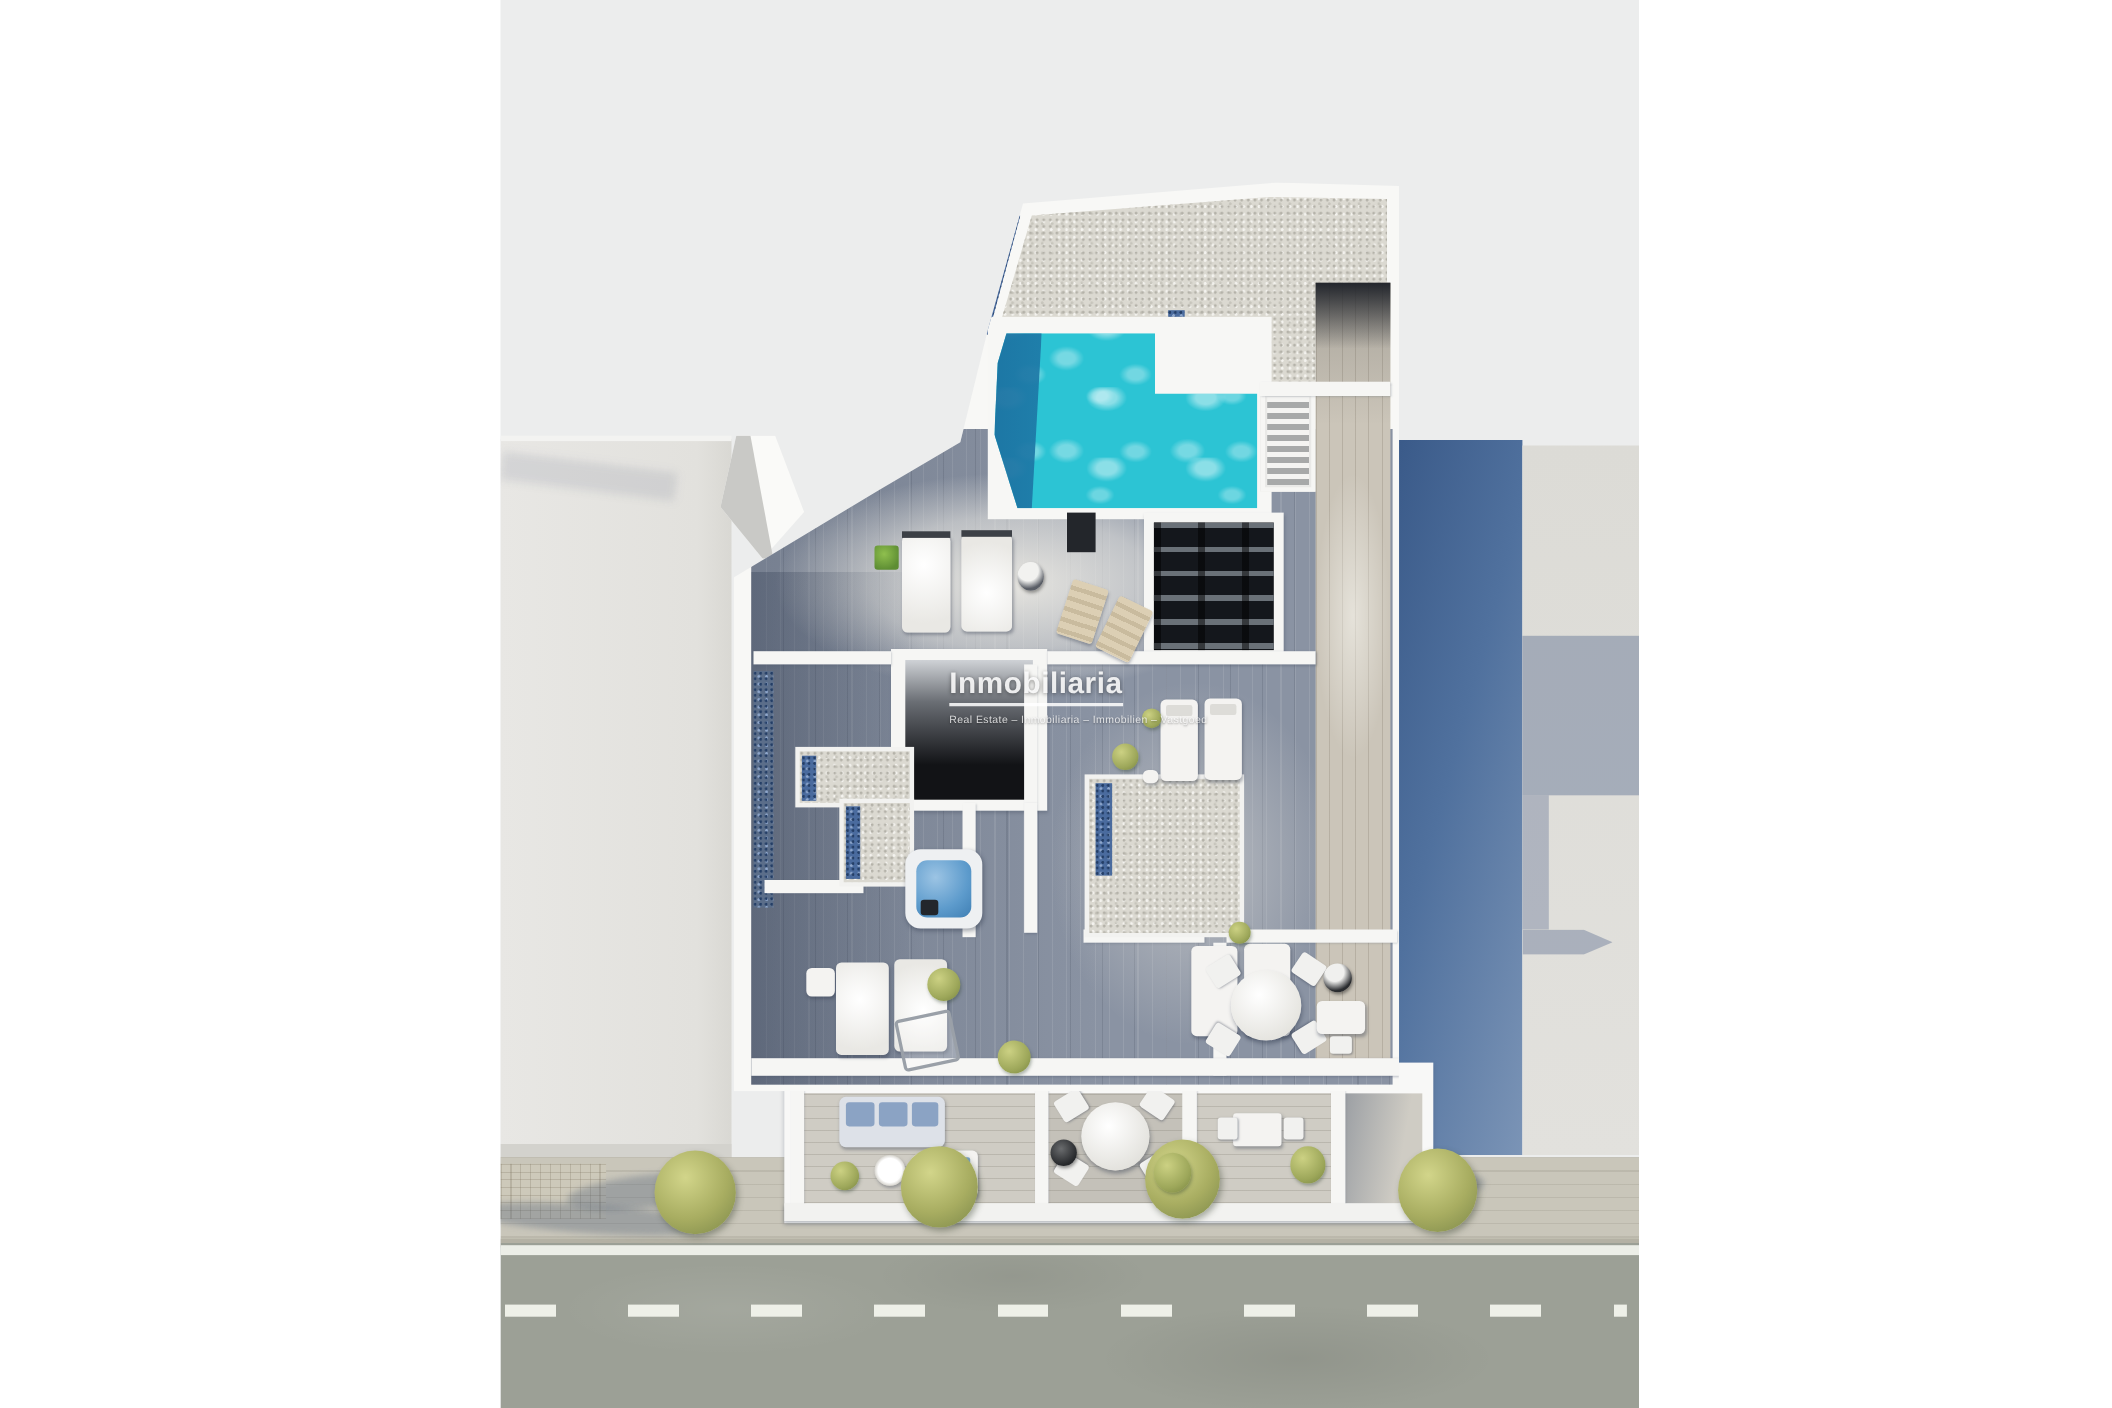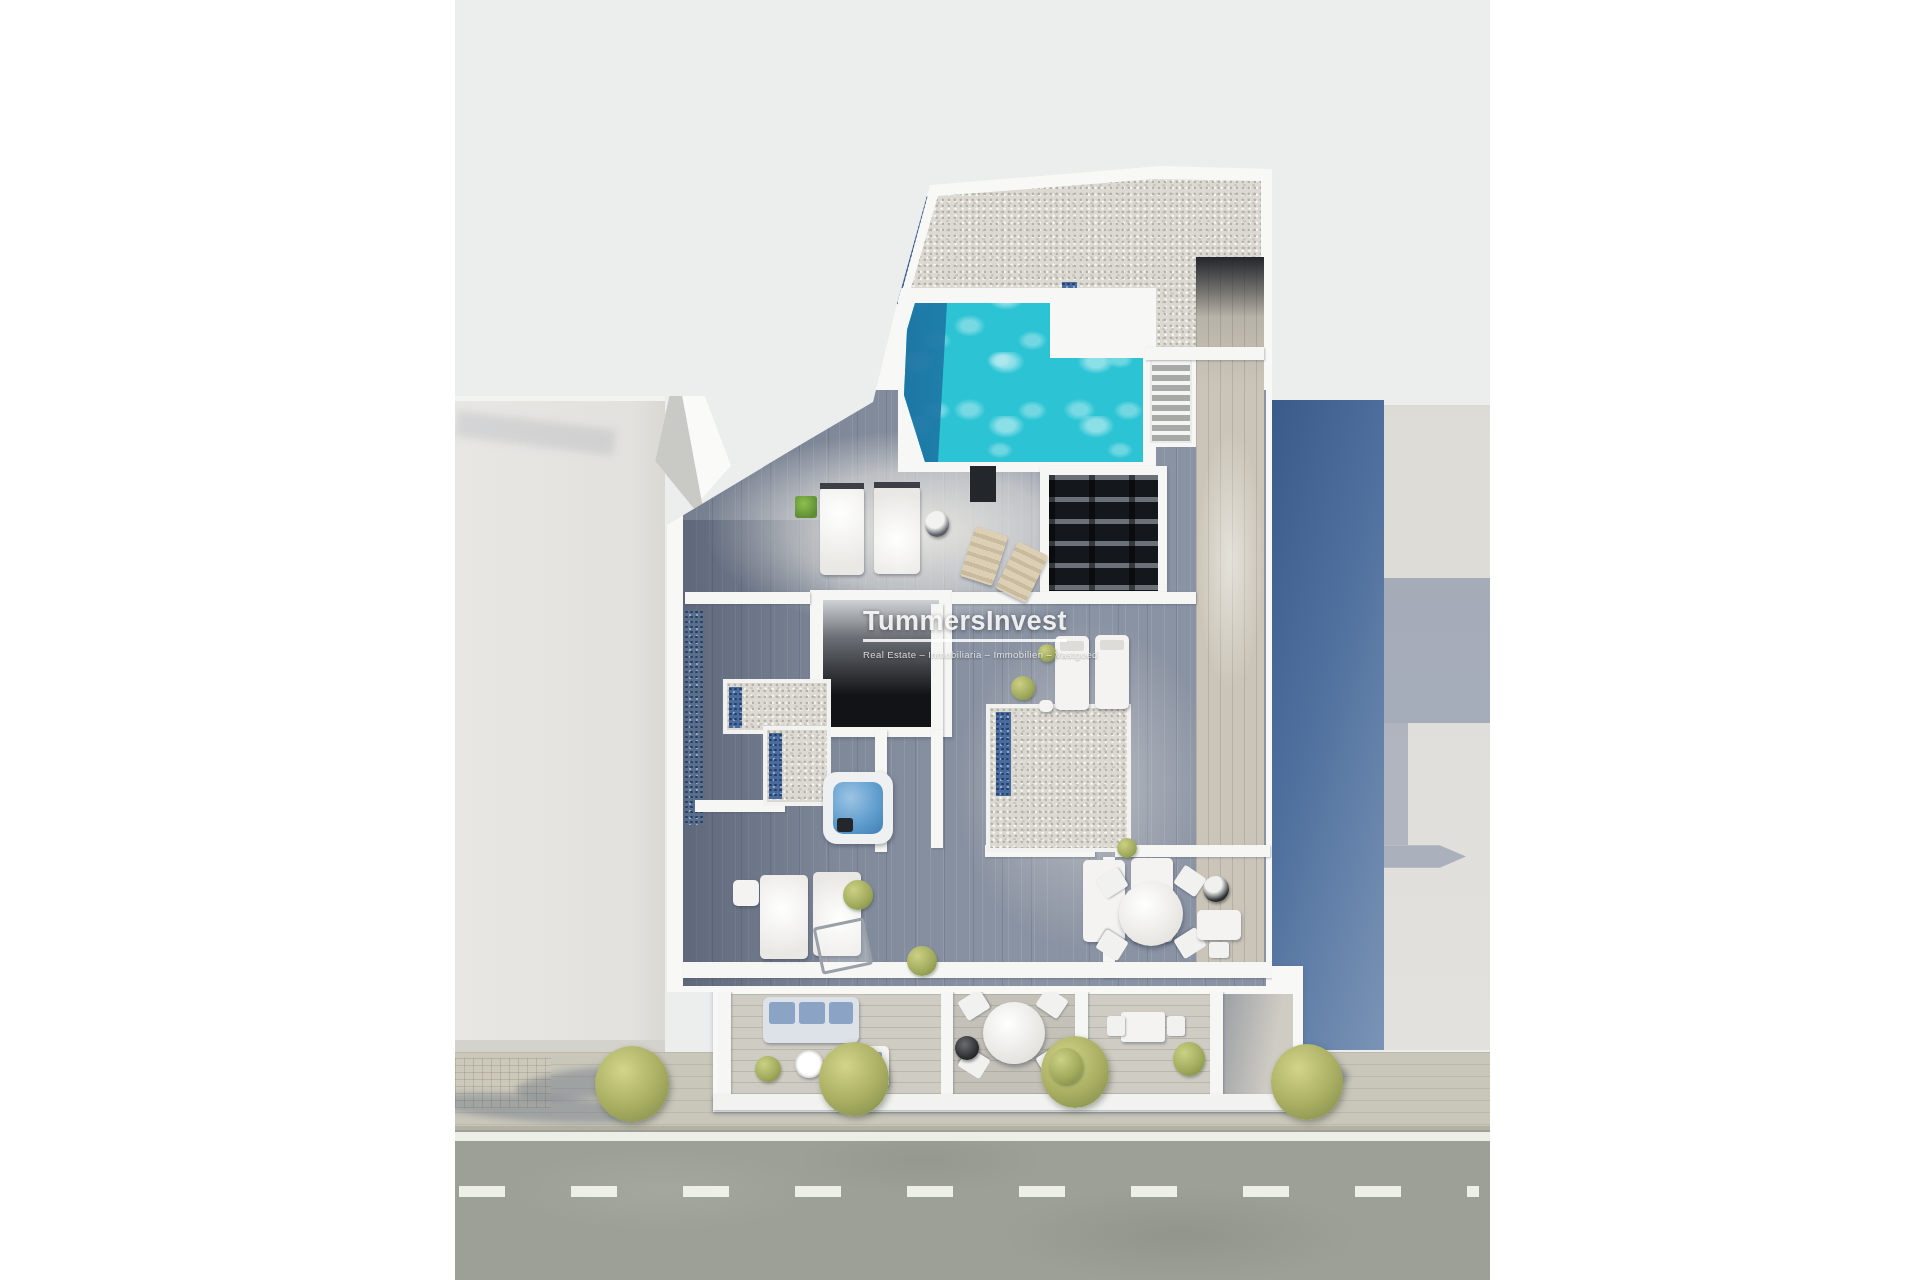--- a/index.html
+++ b/index.html
@@ -221,18 +221,18 @@
     </div>
 
     <div class="tree abs" style="left:140px;top:1046px;width:74px;height:76px;"></div>
     <div class="tree abs" style="left:364px;top:1042px;width:70px;height:74px;"></div>
     <div class="tree abs" style="left:586px;top:1036px;width:68px;height:72px;"></div>
     <div class="tree abs" style="left:816px;top:1044px;width:72px;height:76px;"></div>
     <div class="plant abs" style="left:594px;top:1048px;width:34px;height:36px;"></div>
     <div class="plant abs" style="left:718px;top:1042px;width:32px;height:34px;"></div>
 
     <div class="watermark">
-      <div class="t">TummersInvest</div>
+      <div class="t">Inmobiliaria</div>
       <div class="s">Real Estate – Inmobiliaria – Immobilien – Vastgoed</div>
     </div>
 
   </div>
 </div>
 
 </body></html>

